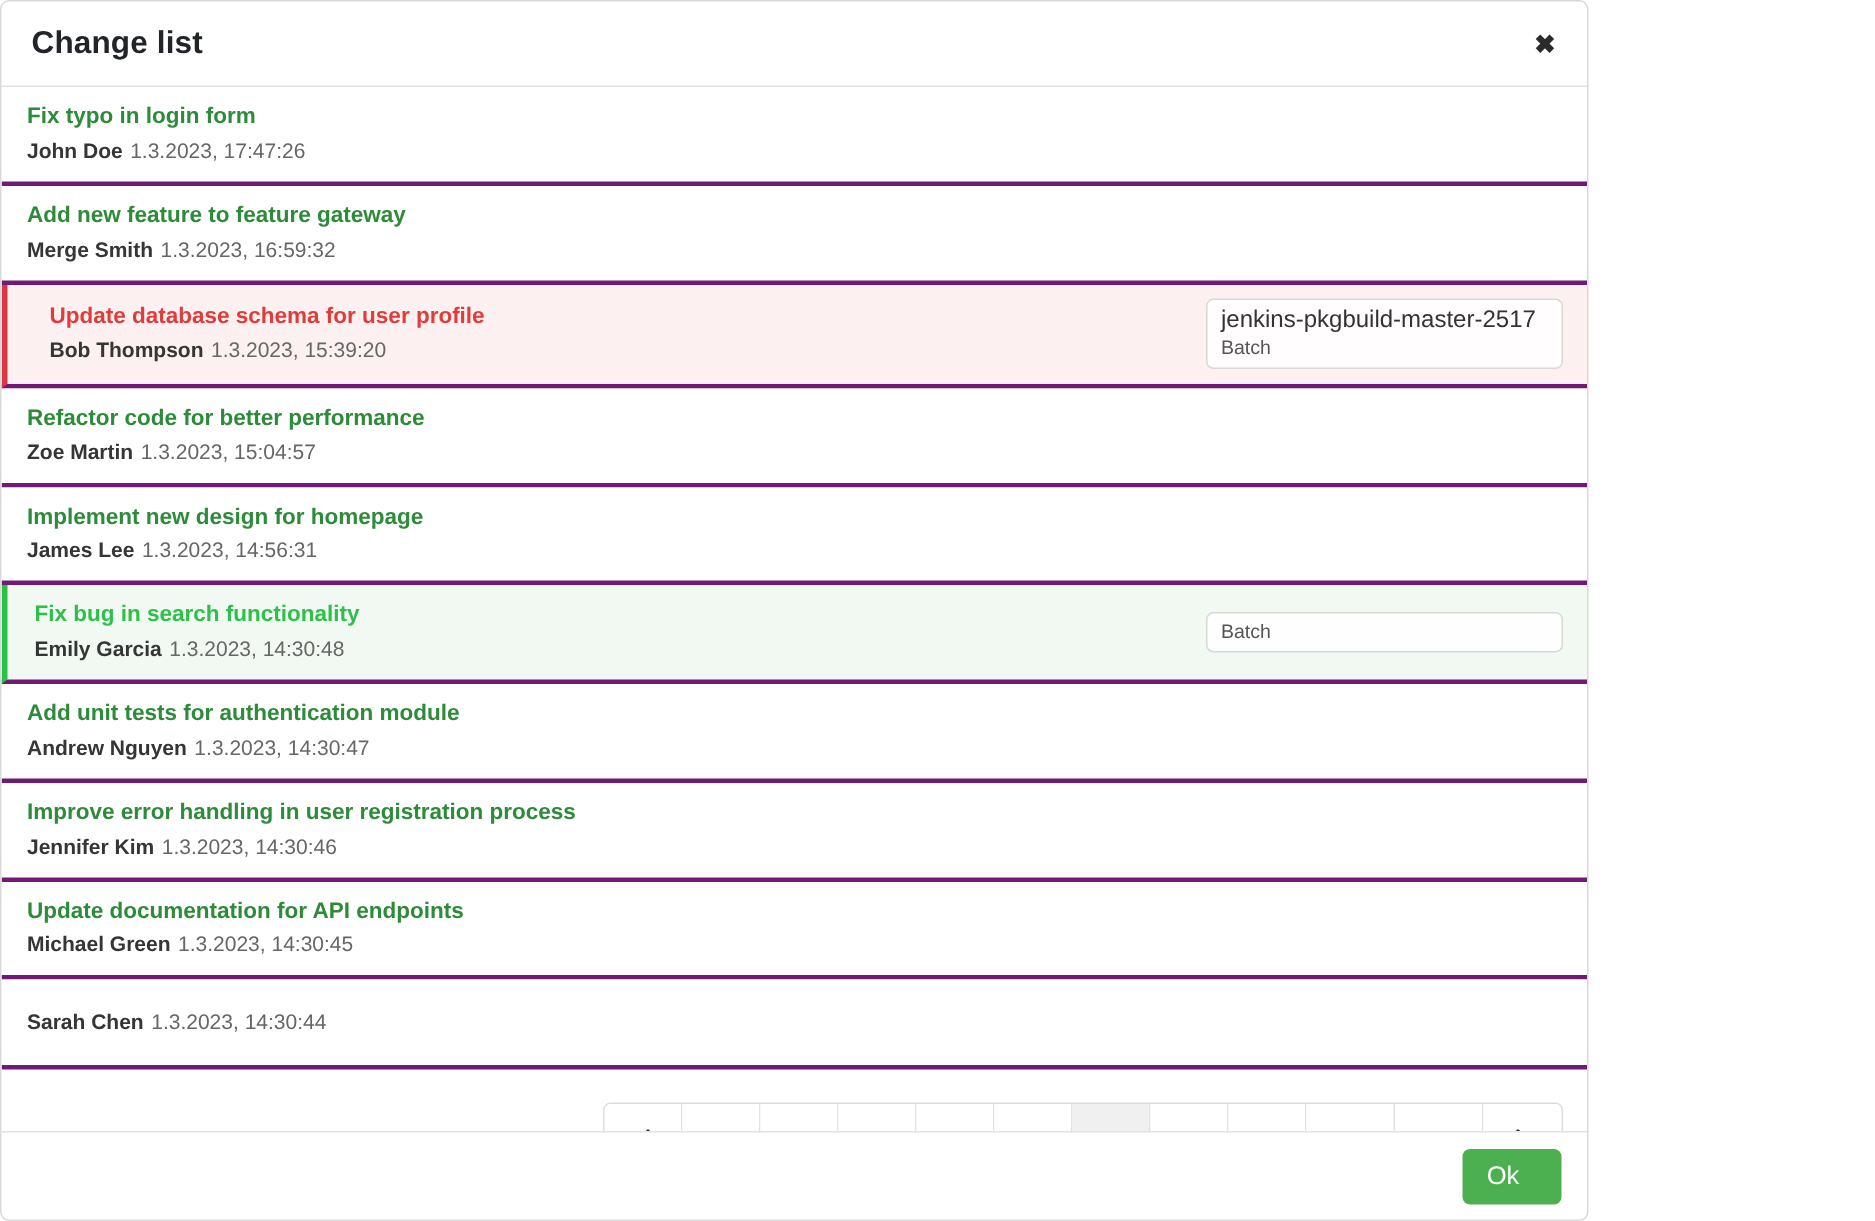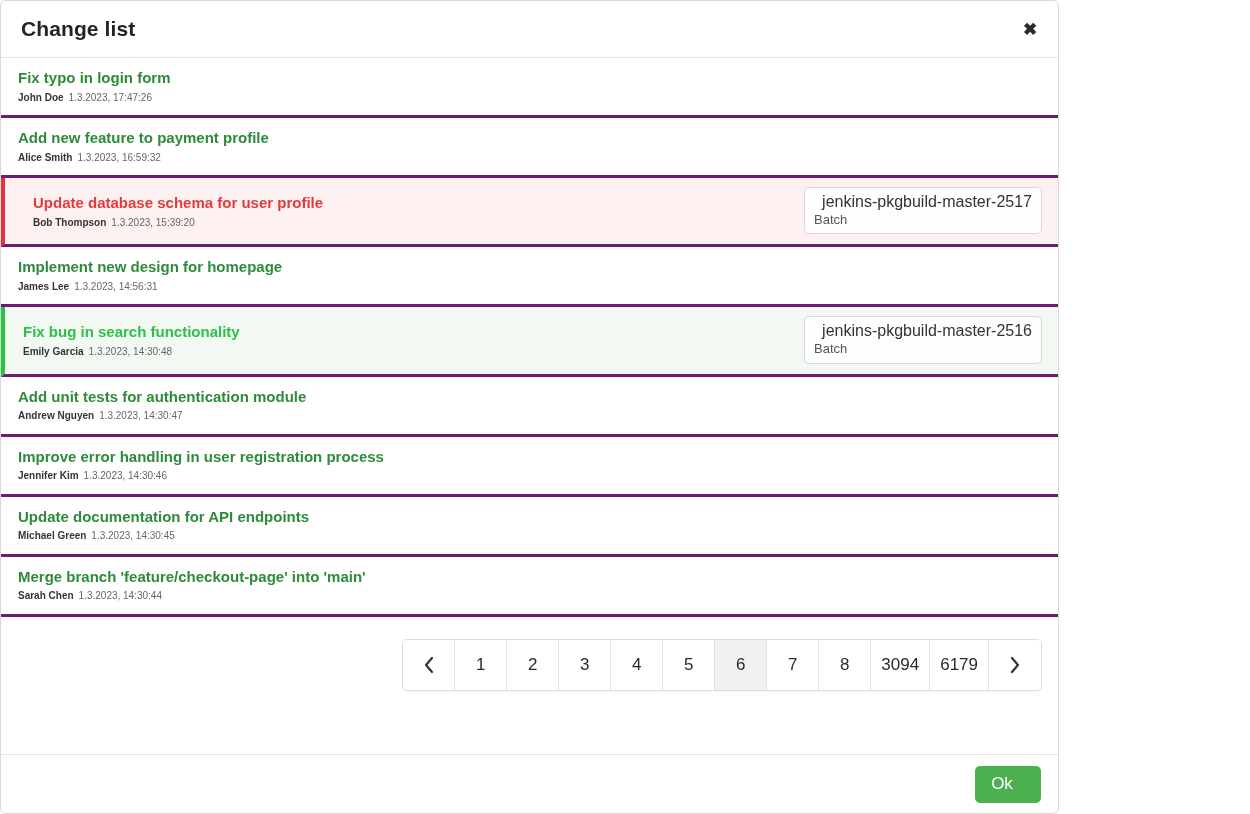--- a/index.html
+++ b/index.html
@@ -105,21 +105,21 @@
     font-size: 15px;
     font-weight: bold;
     color: #2e8b3a;
     line-height: 1.45;
     white-space: nowrap;
   }
   .change-row.status-error .row-title { color: #e03c3c; }
   .change-row.status-success .row-title { color: #2ec04a; }
 
   .row-meta {
-    font-size: 10px;
+    font-size: 14px;
     line-height: 1.5;
     margin-top: 1px;
     white-space: nowrap;
   }
   .row-author {
     color: #353535;
     font-weight: bold;
   }
   .row-time {
     color: #666666;
@@ -137,21 +137,20 @@
     text-align: left;
   }
   .change-row.status-success .row-badge { background: #fdfefd; }
   .change-row.status-error .row-badge { background: #fffdfd; }
   .badge-name {
     display: block;
     font-size: 16px;
     color: #333333;
     line-height: 1.25;
     white-space: nowrap;
-    text-align: right;
   }
   .badge-type {
     display: block;
     font-size: 13px;
     color: #555555;
     line-height: 1.25;
   }
 
   
   .pagination-wrap {
@@ -220,47 +219,52 @@
   <div class="dialog-body">
     <div class="change-list" id="change-list">
         <div class="change-row plain">
           <div class="row-main">
             <div class="row-title">Fix typo in login form</div>
             <div class="row-meta"><span class="row-author">John Doe</span><span class="row-time">1.3.2023, 17:47:26</span></div>
           </div>
         </div>
         <div class="change-row plain">
           <div class="row-main">
-            <div class="row-title">Add new feature to payment profile</div>
-            <div class="row-meta"><span class="row-author">Alice Smith</span><span class="row-time">1.3.2023, 16:59:32</span></div>
+            <div class="row-title">Add new feature to feature gateway</div>
+            <div class="row-meta"><span class="row-author">Merge Smith</span><span class="row-time">1.3.2023, 16:59:32</span></div>
           </div>
         </div>
         <div class="change-row status-error">
           <div class="row-main">
             <div class="row-title">Update database schema for user profile</div>
             <div class="row-meta"><span class="row-author">Bob Thompson</span><span class="row-time">1.3.2023, 15:39:20</span></div>
           </div>
           <div class="row-badge">
             <span class="badge-name">jenkins-pkgbuild-master-2517</span>
             <span class="badge-type">Batch</span>
           </div>
         </div>
         <div class="change-row plain">
           <div class="row-main">
+            <div class="row-title">Refactor code for better performance</div>
+            <div class="row-meta"><span class="row-author">Zoe Martin</span><span class="row-time">1.3.2023, 15:04:57</span></div>
+          </div>
+        </div>
+        <div class="change-row plain">
+          <div class="row-main">
             <div class="row-title">Implement new design for homepage</div>
             <div class="row-meta"><span class="row-author">James Lee</span><span class="row-time">1.3.2023, 14:56:31</span></div>
           </div>
         </div>
         <div class="change-row status-success">
           <div class="row-main">
             <div class="row-title">Fix bug in search functionality</div>
             <div class="row-meta"><span class="row-author">Emily Garcia</span><span class="row-time">1.3.2023, 14:30:48</span></div>
           </div>
           <div class="row-badge">
-            <span class="badge-name">jenkins-pkgbuild-master-2516</span>
             <span class="badge-type">Batch</span>
           </div>
         </div>
         <div class="change-row plain">
           <div class="row-main">
             <div class="row-title">Add unit tests for authentication module</div>
             <div class="row-meta"><span class="row-author">Andrew Nguyen</span><span class="row-time">1.3.2023, 14:30:47</span></div>
           </div>
         </div>
         <div class="change-row plain">
@@ -270,21 +274,20 @@
           </div>
         </div>
         <div class="change-row plain">
           <div class="row-main">
             <div class="row-title">Update documentation for API endpoints</div>
             <div class="row-meta"><span class="row-author">Michael Green</span><span class="row-time">1.3.2023, 14:30:45</span></div>
           </div>
         </div>
         <div class="change-row plain">
           <div class="row-main">
-            <div class="row-title">Merge branch 'feature/checkout-page' into 'main'</div>
             <div class="row-meta"><span class="row-author">Sarah Chen</span><span class="row-time">1.3.2023, 14:30:44</span></div>
           </div>
         </div>
       </div>
 
     <div class="pagination-wrap">
       <div class="pagination" id="pagination">
           <div class="page-item nav">
             <svg width="12" height="18" viewBox="0 0 12 18">
               <path d="M9 2 L3 9 L9 16" fill="none" stroke="#333333" stroke-width="2.2" stroke-linecap="round" stroke-linejoin="round"></path>

